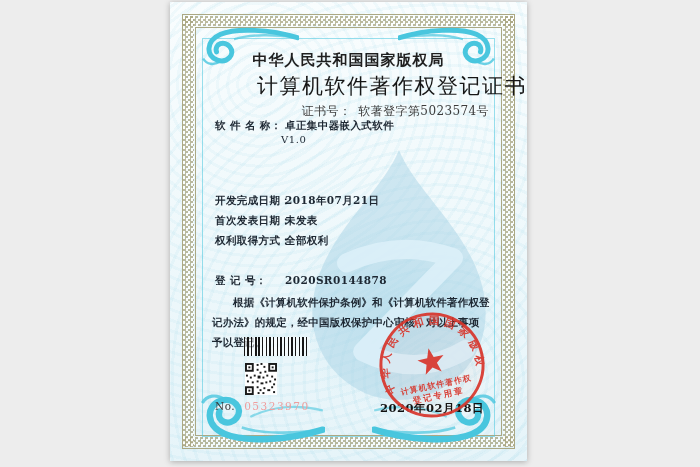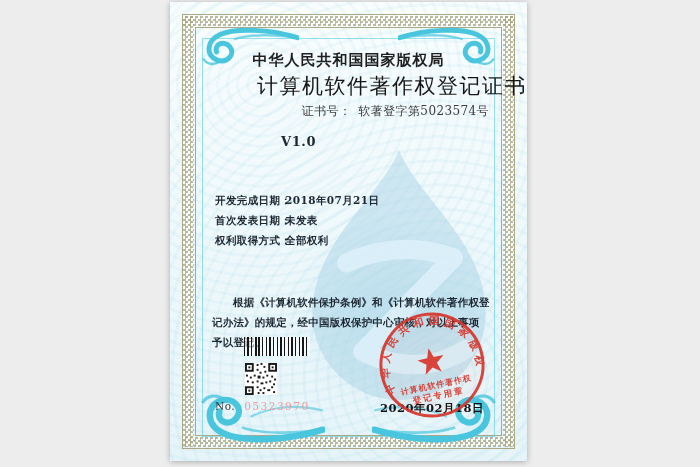--- a/index.html
+++ b/index.html
@@ -43,21 +43,21 @@
   
   .title1{position:absolute;left:0;right:0;top:49px;text-align:center;
     font-size:15px;font-weight:bold;letter-spacing:1px;color:#1f1f1f;}
   .title2{position:absolute;left:0;right:0;top:70px;text-align:right;
     font-size:21px;font-weight:normal;letter-spacing:1.5px;color:#161616;}
   .certno{position:absolute;right:38px;top:101px;font-size:12px;color:#3c3c3c;letter-spacing:.4px;}
   .certno .cl{margin-right:7px;}
   .row{position:absolute;left:45px;font-size:10.5px;font-weight:bold;color:#1d2732;
     letter-spacing:.4px;white-space:nowrap;}
   .row .lbl{display:inline-block;width:66px;}
-  .version{position:absolute;left:111px;font-size:13px;font-weight:bold;color:#1d2732;letter-spacing:.6px;}
+  .version{position:absolute;left:111px;font-size:10px;font-weight:normal;color:#1d2732;letter-spacing:.6px;}
   .statement{position:absolute;left:42px;top:290px;width:278px;
     font-size:10.5px;font-weight:bold;line-height:20px;text-indent:21px;
     letter-spacing:.2px;color:#1d2732;}
   .serial{position:absolute;left:45px;top:398px;font-size:10.5px;color:#3a3a3a;letter-spacing:.5px;}
   .serial .num{color:var(--serial,#ee9e9e);margin-left:9px;letter-spacing:1.5px;}
   .issue-date{position:absolute;left:210px;top:399px;font-size:11.5px;font-weight:bold;
     color:#101010;letter-spacing:.5px;text-align:right;}
   
   .barcode{position:absolute;left:74px;top:335px;width:66px;height:19px;
     background-color:rgba(255,255,255,.55);
@@ -119,32 +119,40 @@
         <path d="M50,26 C70,36 95,38 118,32" stroke-width="2" opacity=".6"></path>
       </g>
     </svg>
 
     <div class="title1">中华人民共和国国家版权局</div>
     <div class="title2">计算机软件著作权登记证书</div>
     <div class="certno">
       <span class="cl">证书号：</span><span>软著登字第5023574号</span>
     </div>
 
+    <div class="row" style="top:117px">
+      <span class="lbl">软 件 名 称：</span>
+      <span class="val">卓正集中器嵌入式软件</span>
+    </div>
     <div class="version" style="top:132px">V1.0</div>
     <div class="row" style="top:192px">
       <span class="lbl">开发完成日期：</span>
       <span class="val">2018年07月21日</span>
     </div>
     <div class="row" style="top:212px">
       <span class="lbl">首次发表日期：</span>
       <span class="val">未发表</span>
     </div>
     <div class="row" style="top:232px">
       <span class="lbl">权利取得方式：</span>
       <span class="val">全部权利</span>
+    </div>
+    <div class="row" style="top:272px">
+      <span class="lbl">登  记  号：</span>
+      <span class="val">2020SR0144878</span>
     </div>
 
     <div class="statement">根据《计算机软件保护条例》和《计算机软件著作权登记办法》的规定，经中国版权保护中心审核，对以上事项予以登记。</div>
 
     <div class="barcode"></div>
     <svg class="qr" viewBox="0 0 33 33" aria-hidden="true">
       <rect width="33" height="33" fill="#ffffff"></rect>
       <g fill="#1a1a1a">
         <rect x="0" y="0" width="9" height="9"></rect>
           <rect x="24" y="0" width="9" height="9"></rect>

